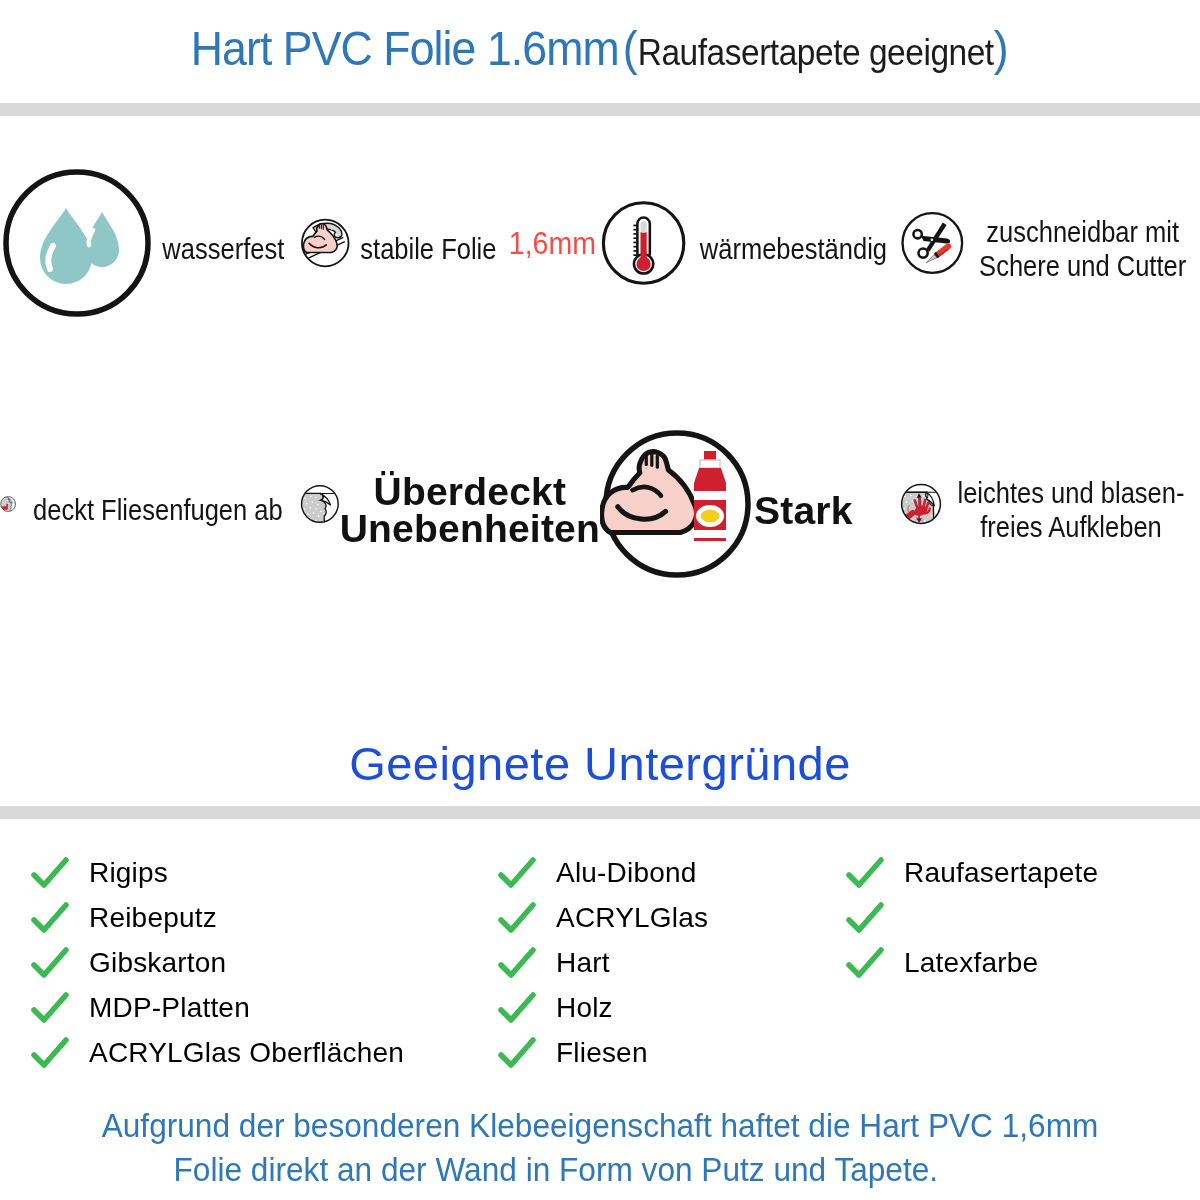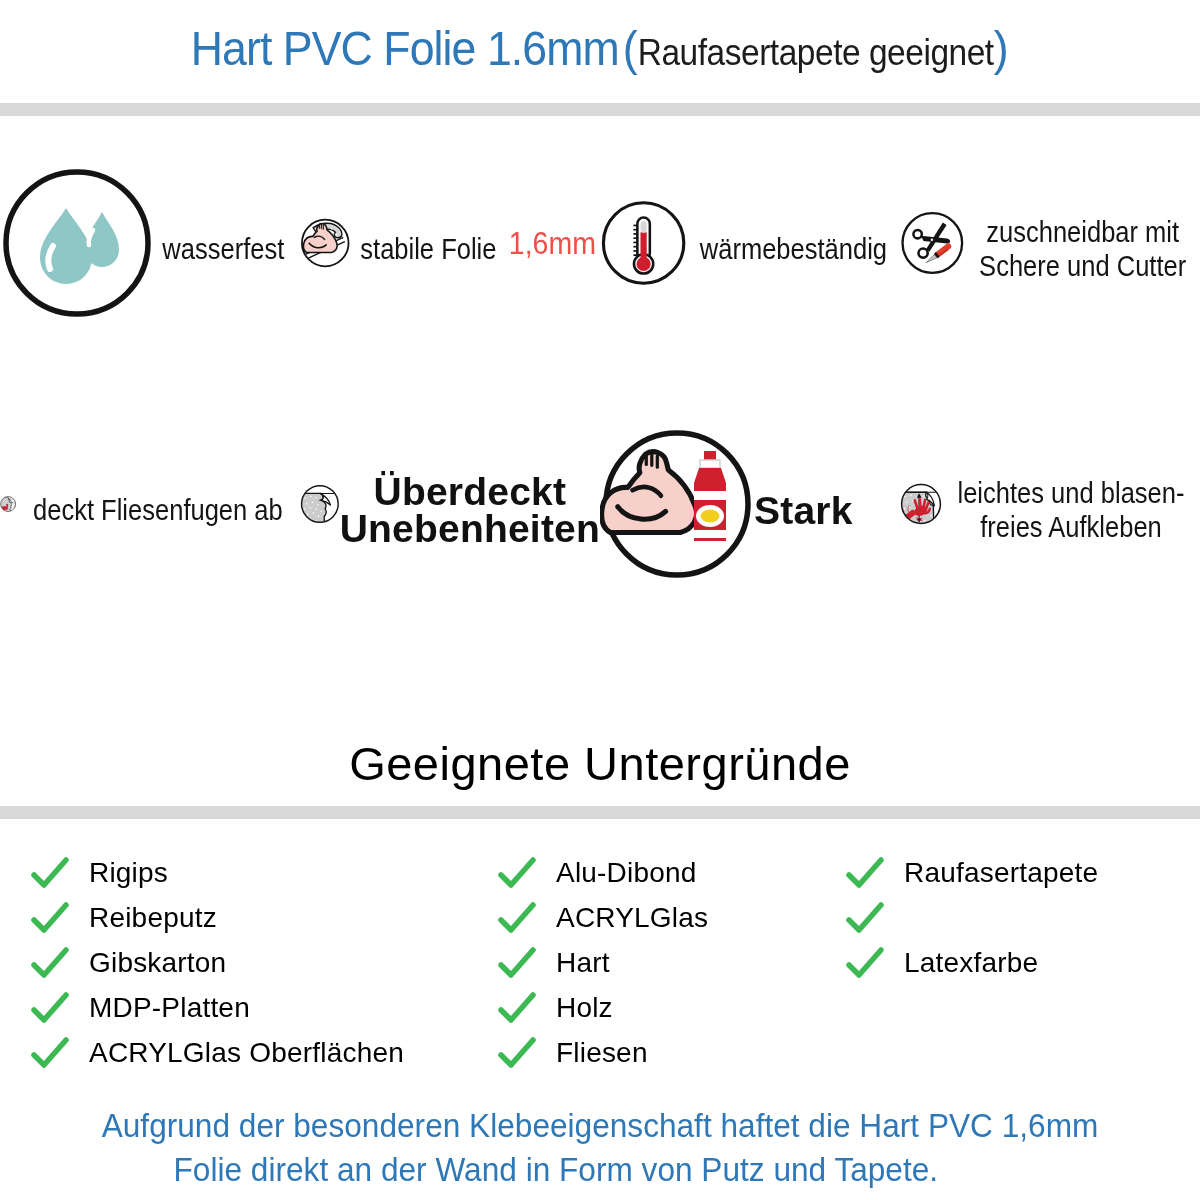--- a/index.html
+++ b/index.html
@@ -24,21 +24,21 @@
   .feature{width:300px;display:flex;align-items:center;}
   .feature svg.badge{width:154px;height:154px;display:block;}
   .f-label{margin-top:12px;text-align:center;color:#141414;font-size:29px;line-height:34px;
            transform:scaleX(0.88);transform-origin:center top;white-space:nowrap;}
   .f-label.geo{transform:none;font-weight:700;font-size:39px;line-height:37px;color:#111;letter-spacing:0.2px;}
   .f-accent{margin-top:2px;text-align:center;color:#ef4f49;font-size:31px;line-height:34px;
             transform:scaleX(0.92);transform-origin:center top;}
 
   
   .subheading{position:absolute;top:736px;left:0;width:1200px;text-align:center;
-              font-size:47px;color:#000000;letter-spacing:0.5px;}
+              font-size:47px;color:#1d4ed8;letter-spacing:0.5px;}
   .checklist{position:absolute;top:850px;left:0;width:1200px;height:240px;}
   .col{position:absolute;top:0;}
   .col-0{left:30px;}
   .col-1{left:497px;}
   .col-2{left:845px;}
   .check-item{display:flex;align-items:center;height:45px;gap:19px;}
   .check-item svg{width:40px;height:34px;flex:none;}
   .check-item span{font-size:28px;color:#000000;letter-spacing:0.2px;white-space:nowrap;}
 
   

